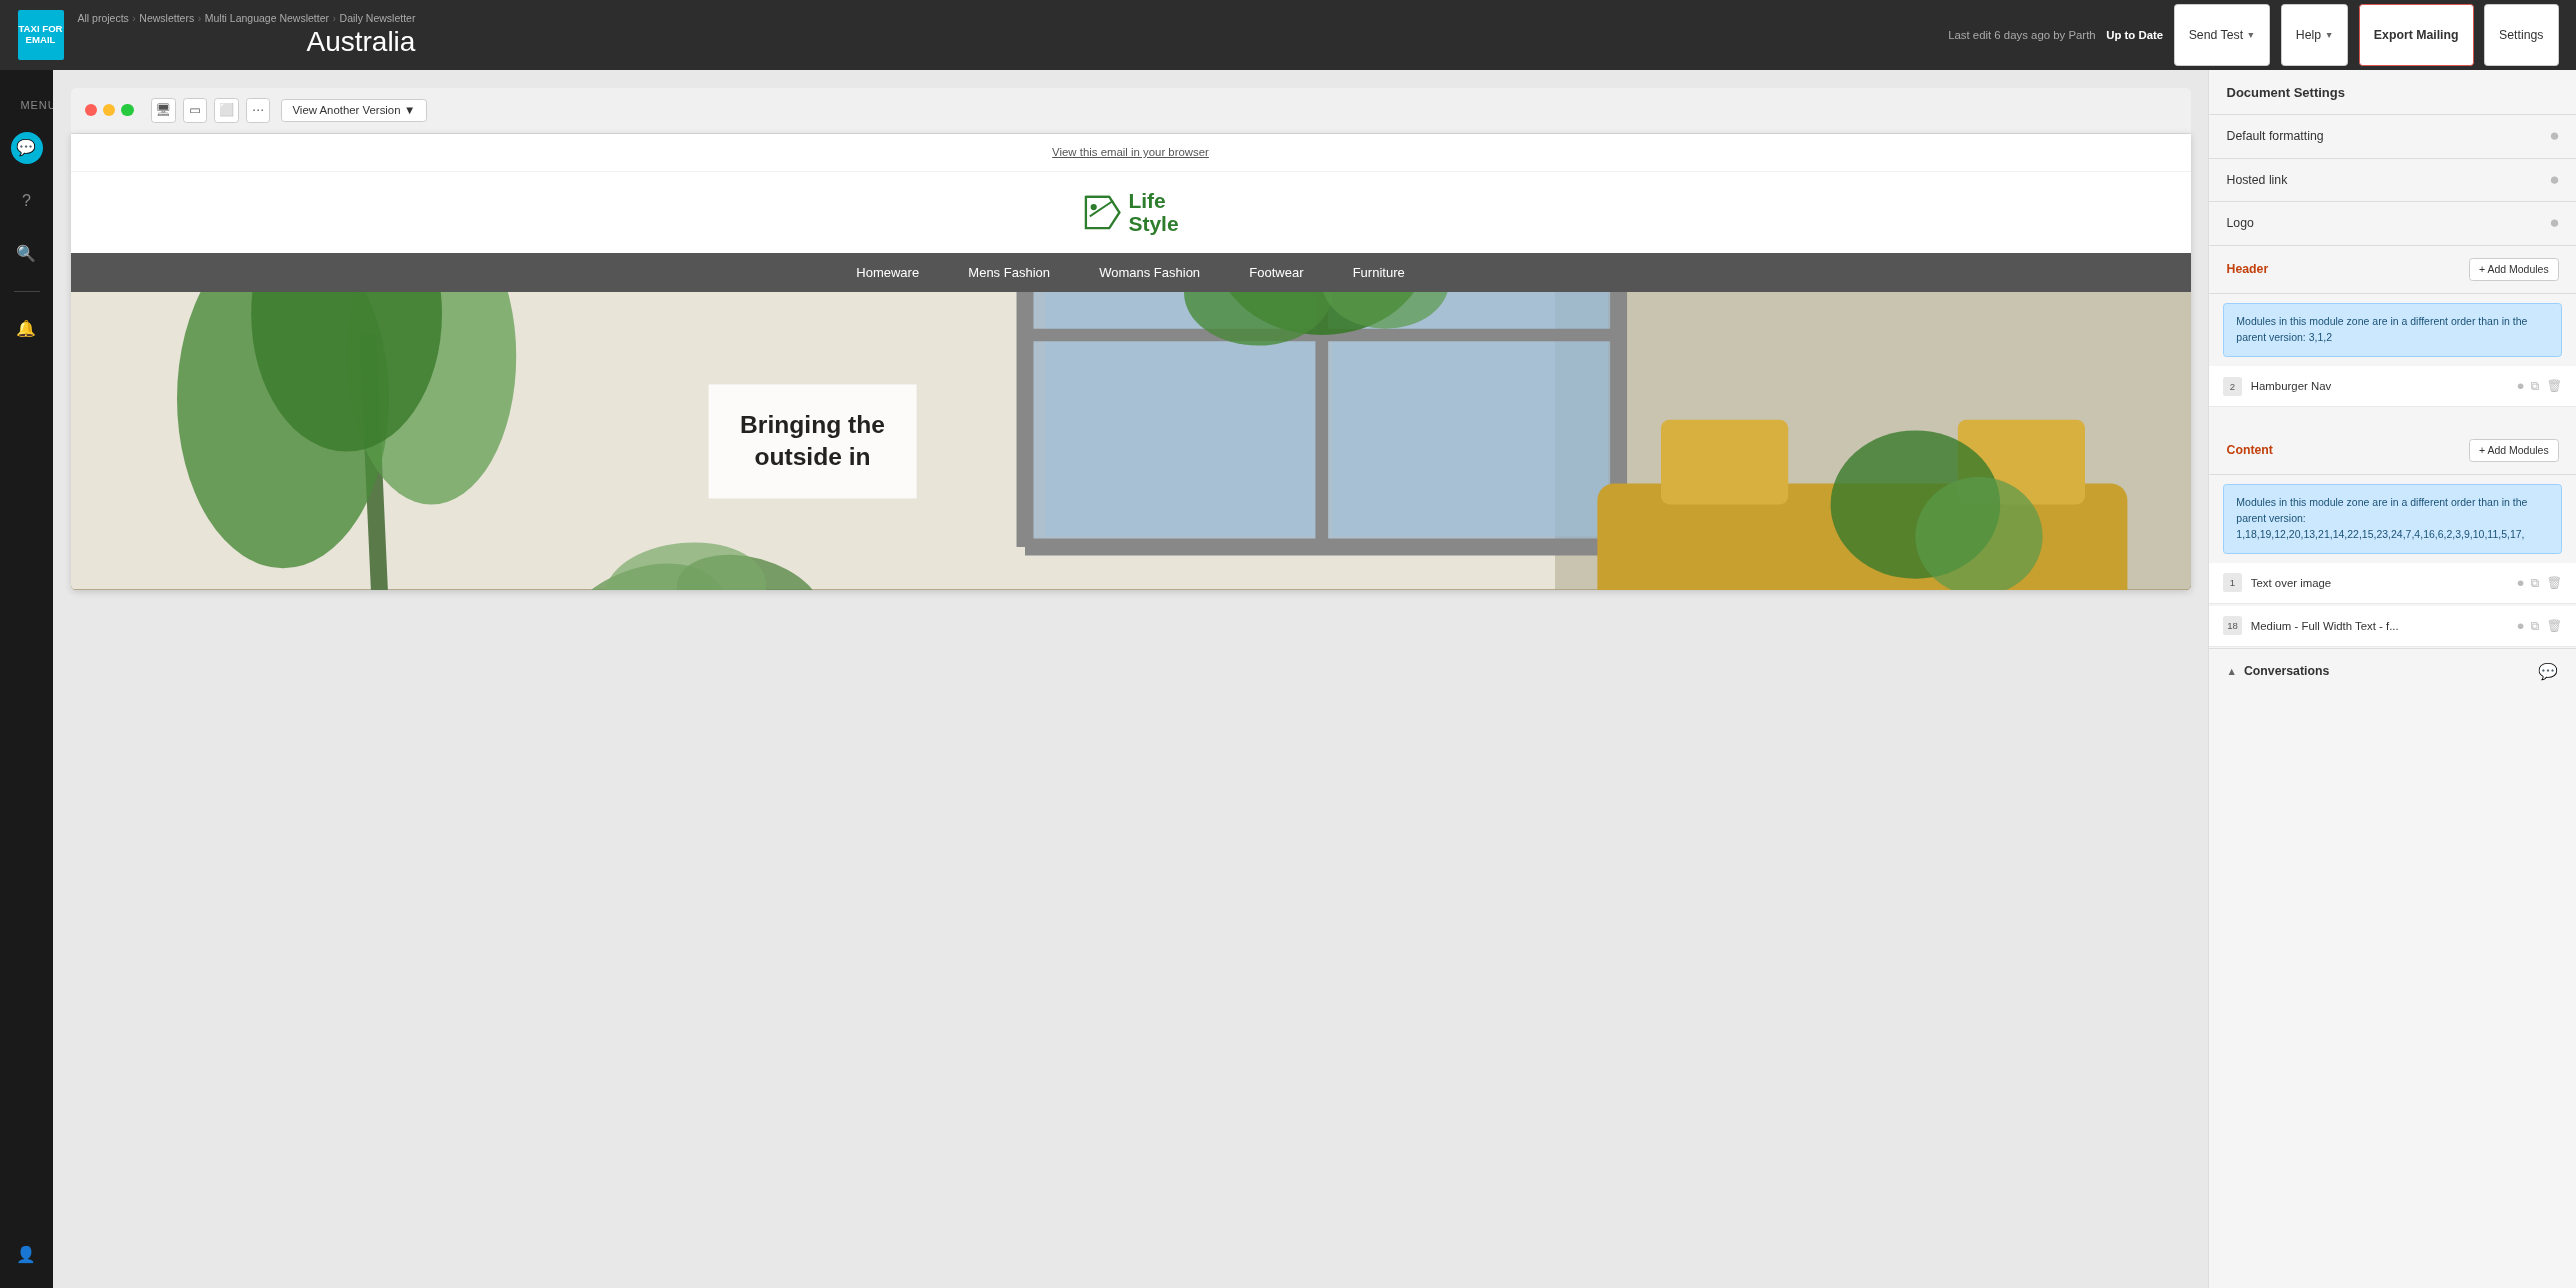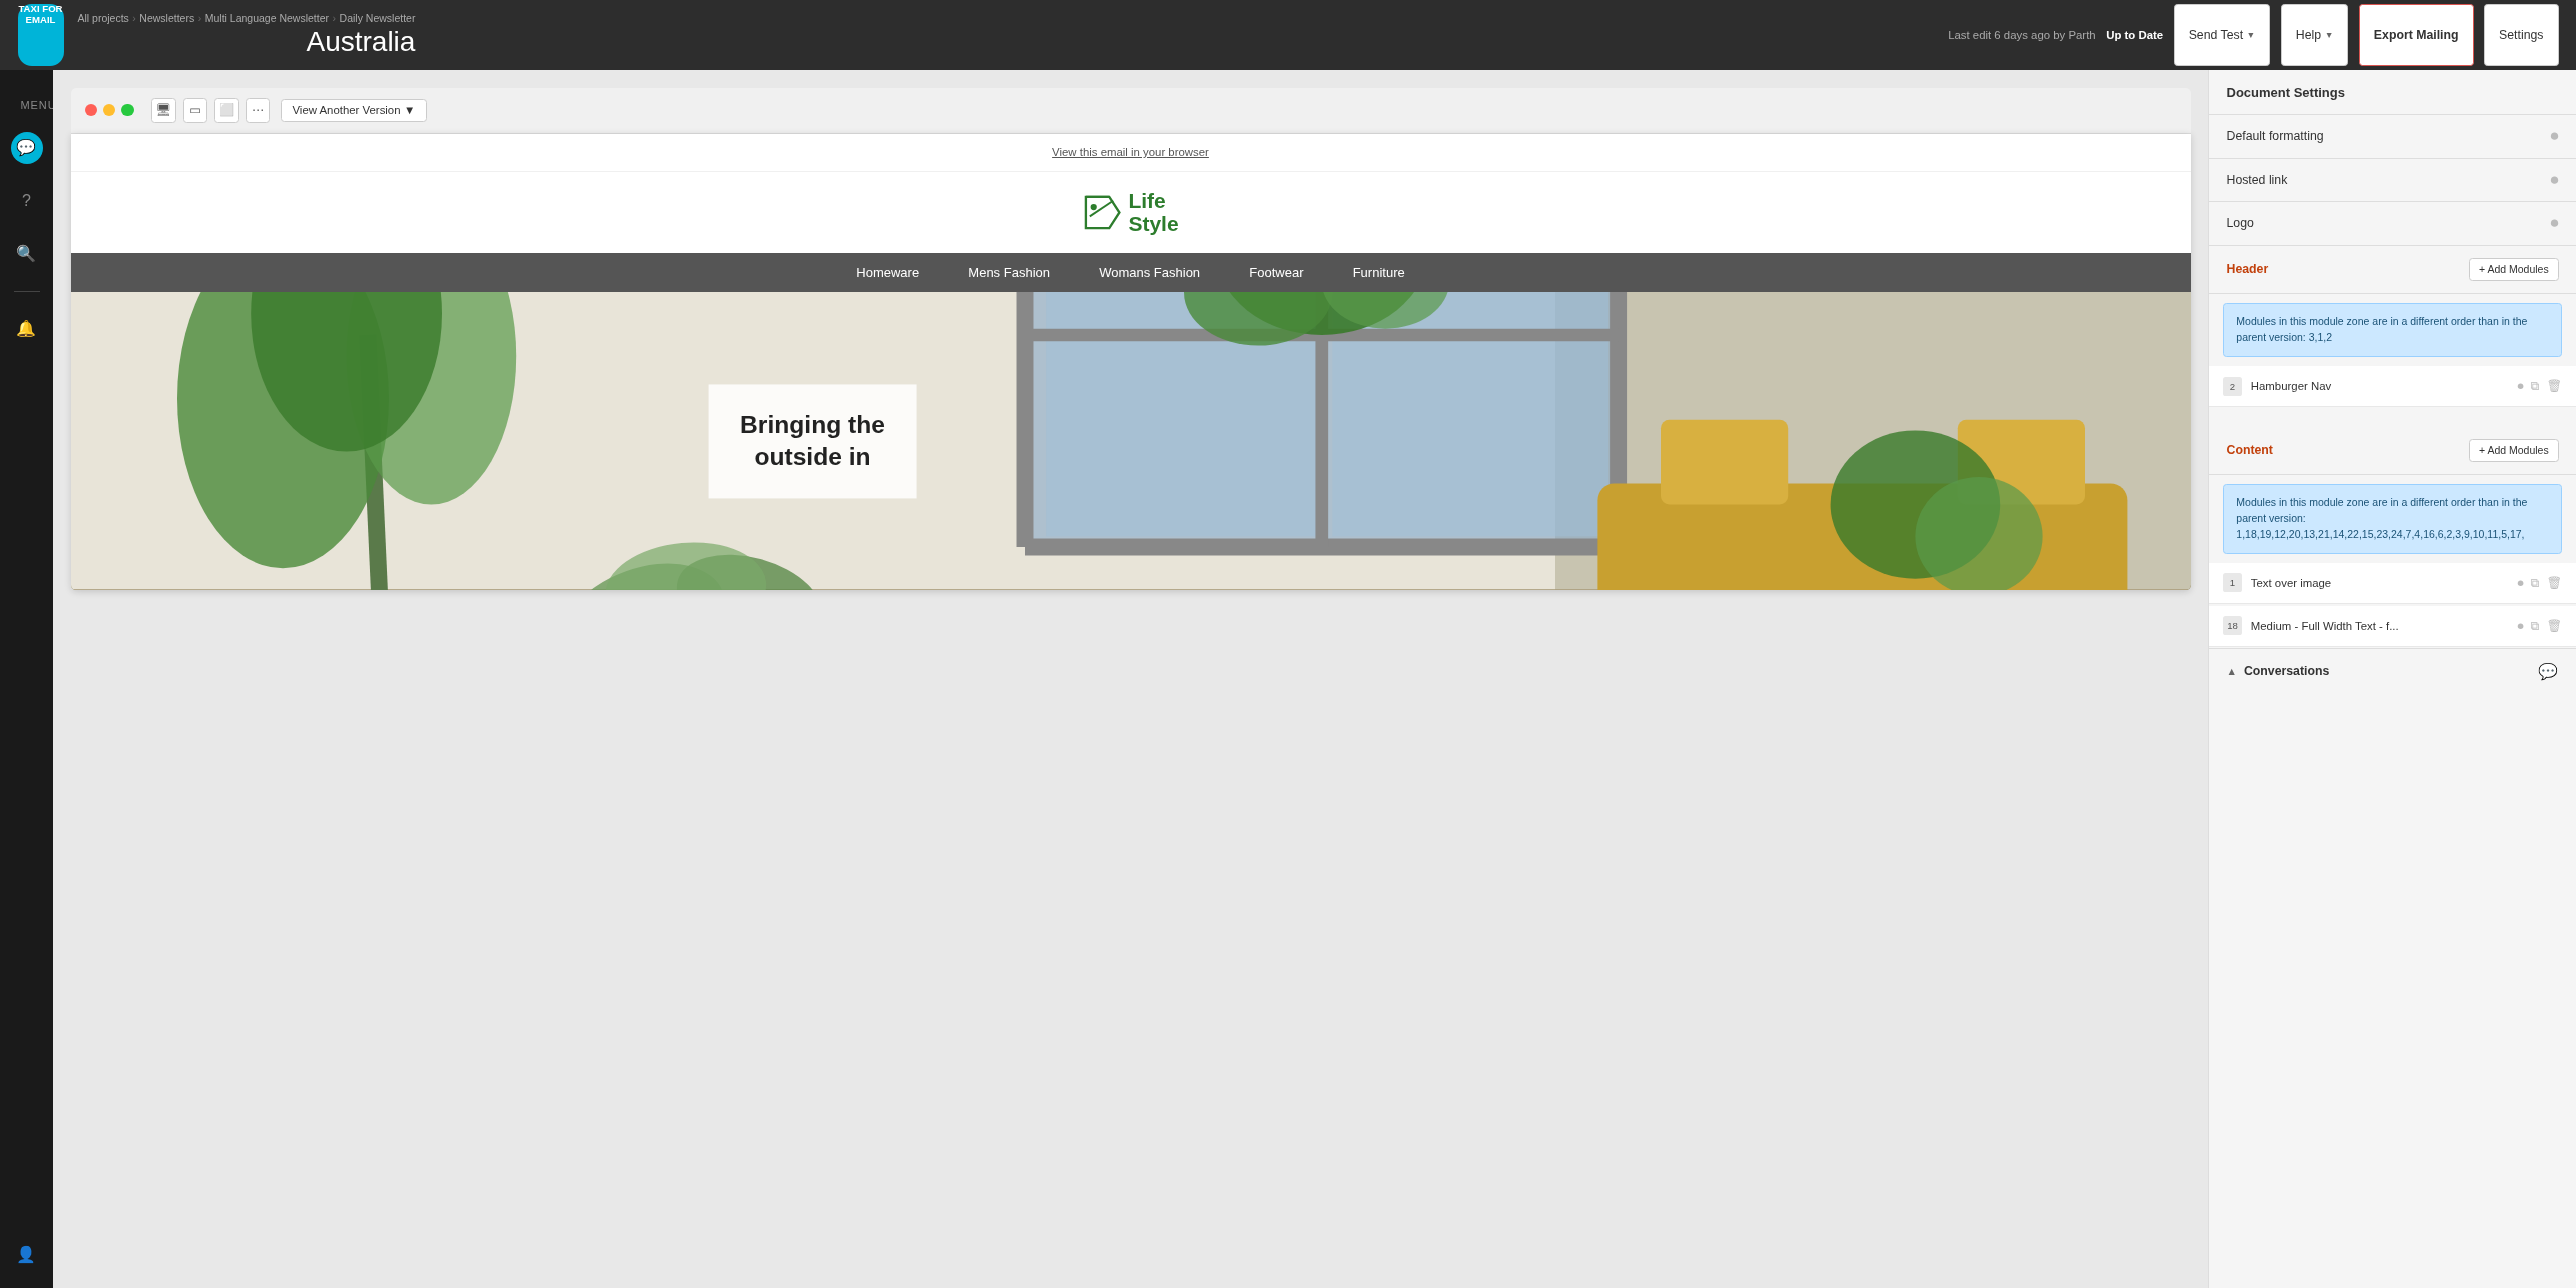--- a/index.html
+++ b/index.html
@@ -11,23 +11,24 @@
       height: 70px;
       display: flex;
       align-items: center;
       padding: 0 17.5px;
       gap: 14px;
       position: relative;
     }
     .logo-box {
       background: #00b4d8;
       width: 46px;
-      height: 62px;
-      border-radius: 14px;
-      display: flex;
+      height: 50px;
+      border-radius: 2px;
+      display: flex;
+      align-items: center;
       justify-content: center;
       flex-shrink: 0;
     }
     .logo-text {
       color: white;
       font-weight: 900;
       font-size: 9.6px;
       line-height: 1.1;
       text-align: center;
     }

